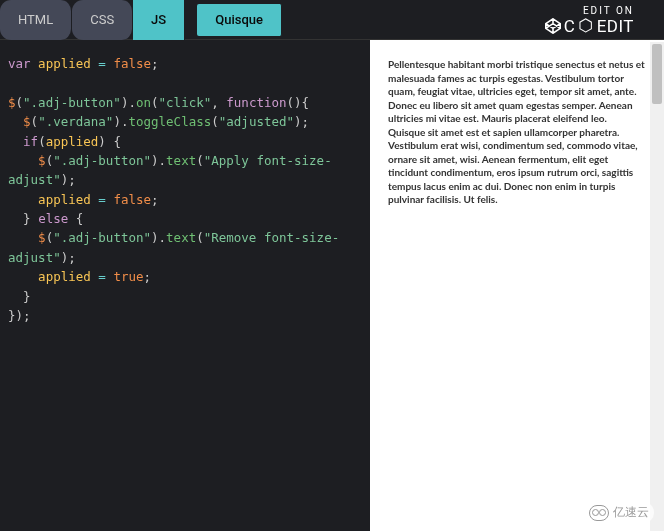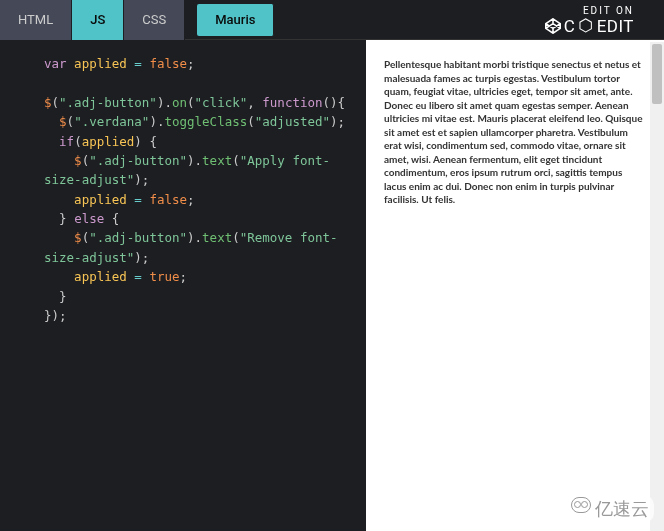--- a/index.html
+++ b/index.html
@@ -22,21 +22,21 @@
       padding: 0 18px;
       height: 40px;
       display: flex;
       align-items: center;
       font-size: 13px;
       color: #aaa;
       cursor: pointer;
       background: #2c303a;
       border-right: 1px solid #1d1e22;
     }
-    .tab.dark { background: #444857; color: #ccc; }
+    .tab.dark { background: #444857; color: #ccc; border-radius: 11px; }
     .tab.active-js {
       background: #4fc3c8;
       color: #0a0a0a;
       font-weight: 500;
     }
     .tab.result {
       margin-left: 12px;
       background: #4fc3c8;
       color: #0a0a0a;
       font-weight: 500;
@@ -66,31 +66,30 @@
       display: flex;
       flex-direction: column;
       align-items: flex-end;
       padding-right: 20px;
     }
     .workspace {
       display: flex;
       height: calc(100% - 40px);
     }
     .code-panel {
-      width: 330px;
+      width: 370px;
       background: #1d1e22;
       color: #c5c8c6;
       font-family: "Consolas", "Monaco", monospace;
       font-size: 12.5px;
       line-height: 1.55;
       padding: 14px 8px;
       overflow: hidden;
       white-space: pre-wrap;
       word-break: break-word;
-      margin-left: 36px;
     }
     .kw { color: #cc99cd; }
     .id { color: #f8c555; }
     .op { color: #67cdcc; }
     .bool { color: #f08d49; }
     .punct { color: #ccc; }
     .str { color: #7ec699; }
     .fn { color: #f08d49; }
     .method { color: #6fbf73; }
     .result-panel {
@@ -136,23 +135,23 @@
       width: 10px;
       height: 60px;
       background: #c0c0c0;
       border-radius: 2px;
     }
     .watermark {
       position: absolute;
       right: 10px;
       bottom: 8px;
       color: #999;
-      font-size: 18px;
-      display: flex;
-      align-items: flex-start;
+      font-size: 12px;
+      display: flex;
+      align-items: flex-end;
       gap: 4px;
       background: rgba(255,255,255,0.7);
       padding: 2px 5px;
       border-radius: 10px;
     }
     .watermark-icon {
       width: 20px;
       height: 16px;
       border: 1.5px solid #999;
       border-radius: 10px;
@@ -173,23 +172,23 @@
       display: inline-block;
       width: 16px;
       height: 16px;
     }
   </style>
 </head>
 <body>
 
 <div class="tab-bar">
   <div class="tab dark">HTML</div>
+  <div class="tab dark">CSS</div>
   <div class="tab active-js">JS</div>
-  <div class="tab dark">CSS</div>
-  <div class="tab result">Mauris</div>
+  <div class="tab result">Quisque</div>
   <div class="tab-spacer"></div>
   <div class="right-header">
     <div class="edit-on">EDIT ON</div>
     <div class="codepen-logo">
       <span class="cube-icon">
         <svg viewBox="0 0 100 100" width="16" height="16">
             <path fill="none" stroke="#fff" stroke-width="10" d="M50 5 L95 35 L95 65 L50 95 L5 65 L5 35 Z M5 35 L50 65 L95 35 M5 65 L50 35 L95 65 M50 5 L50 35 M50 65 L50 95"></path>
           </svg>
       </span>
       <span>C</span>

